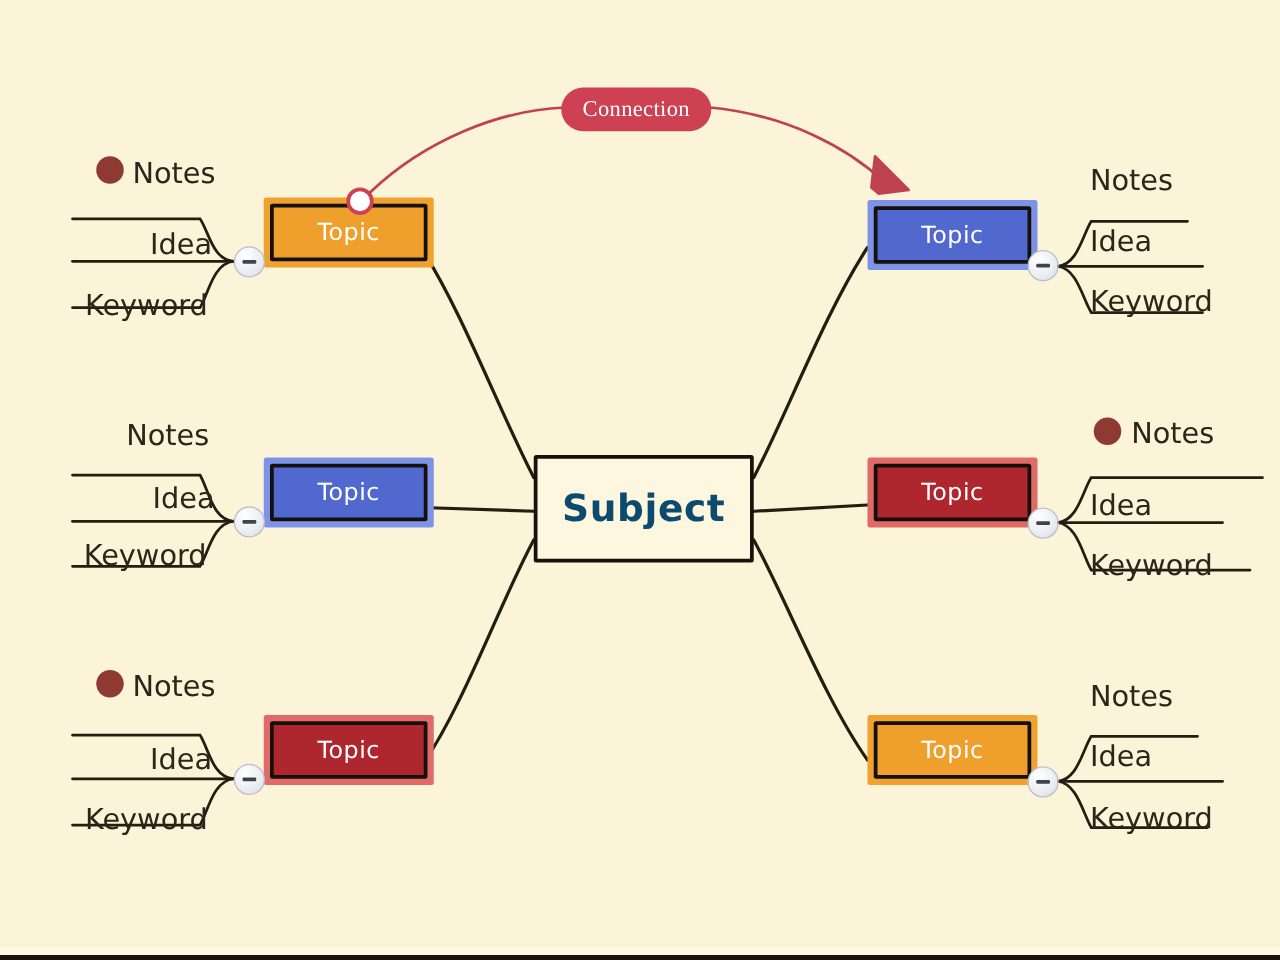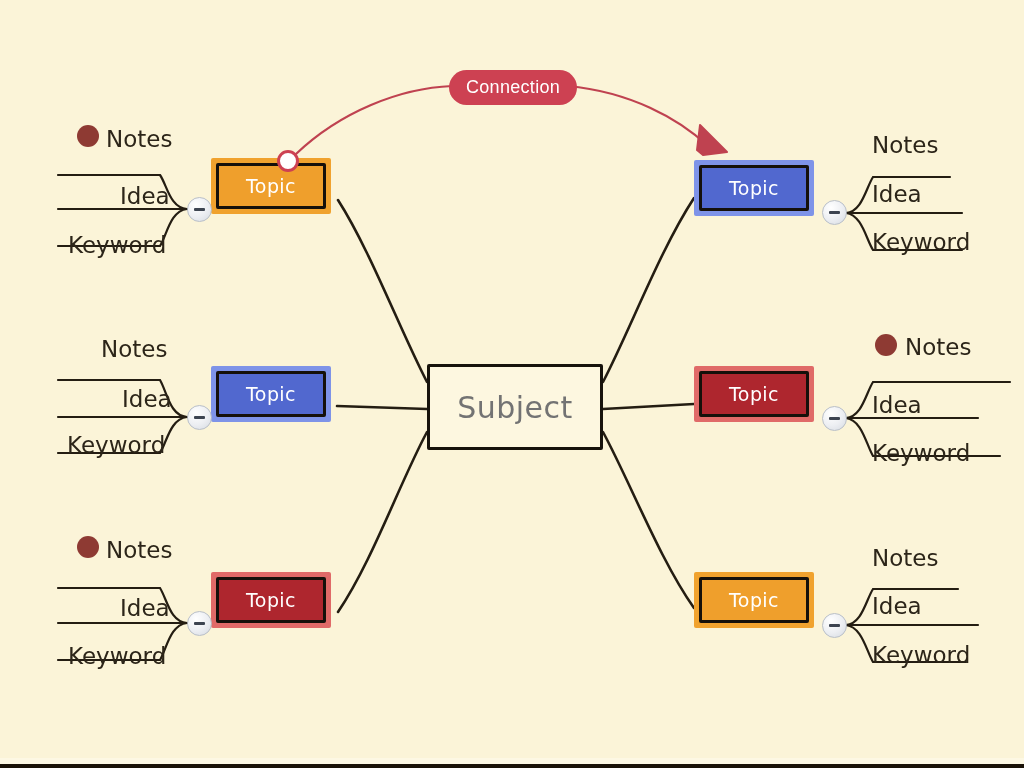--- a/index.html
+++ b/index.html
@@ -46,29 +46,29 @@
     border: 3px solid #17130c;
     box-sizing: border-box;
     display: flex;
     align-items: center;
     justify-content: center;
     border-radius: 2px;
   }
   .subject-node .subject-label {
     font-family: "DejaVu Sans", sans-serif;
     font-size: 30px;
-    color: #737373;
+    color: #0c4a6e;
     letter-spacing: 0.5px;
-    font-weight: 400;
+    font-weight: 700;
   }
 
   
   .topic-node {
     position: absolute;
-    width: 120px;
+    width: 136px;
     height: 56px;
     box-sizing: border-box;
     display: flex;
     align-items: center;
     justify-content: center;
     border-radius: 2px;
   }
   .topic-inner {
     position: absolute;
     left: 5px;
@@ -142,21 +142,21 @@
     height: 35px;
     padding: 0 17px;
     background: #cd4152;
     border-radius: 18px;
     display: flex;
     align-items: center;
     justify-content: center;
     z-index: 8;
   }
   .connection-pill .pill-label {
-    font-family: Liberation Sans, sans-serif;
+    font-family: Liberation Serif, serif;
     font-size: 18px;
     color: #ffffff;
     letter-spacing: 0.3px;
   }
 
   
   .conn-anchor {
     position: absolute;
     left: 277px;
     top: 150px;

